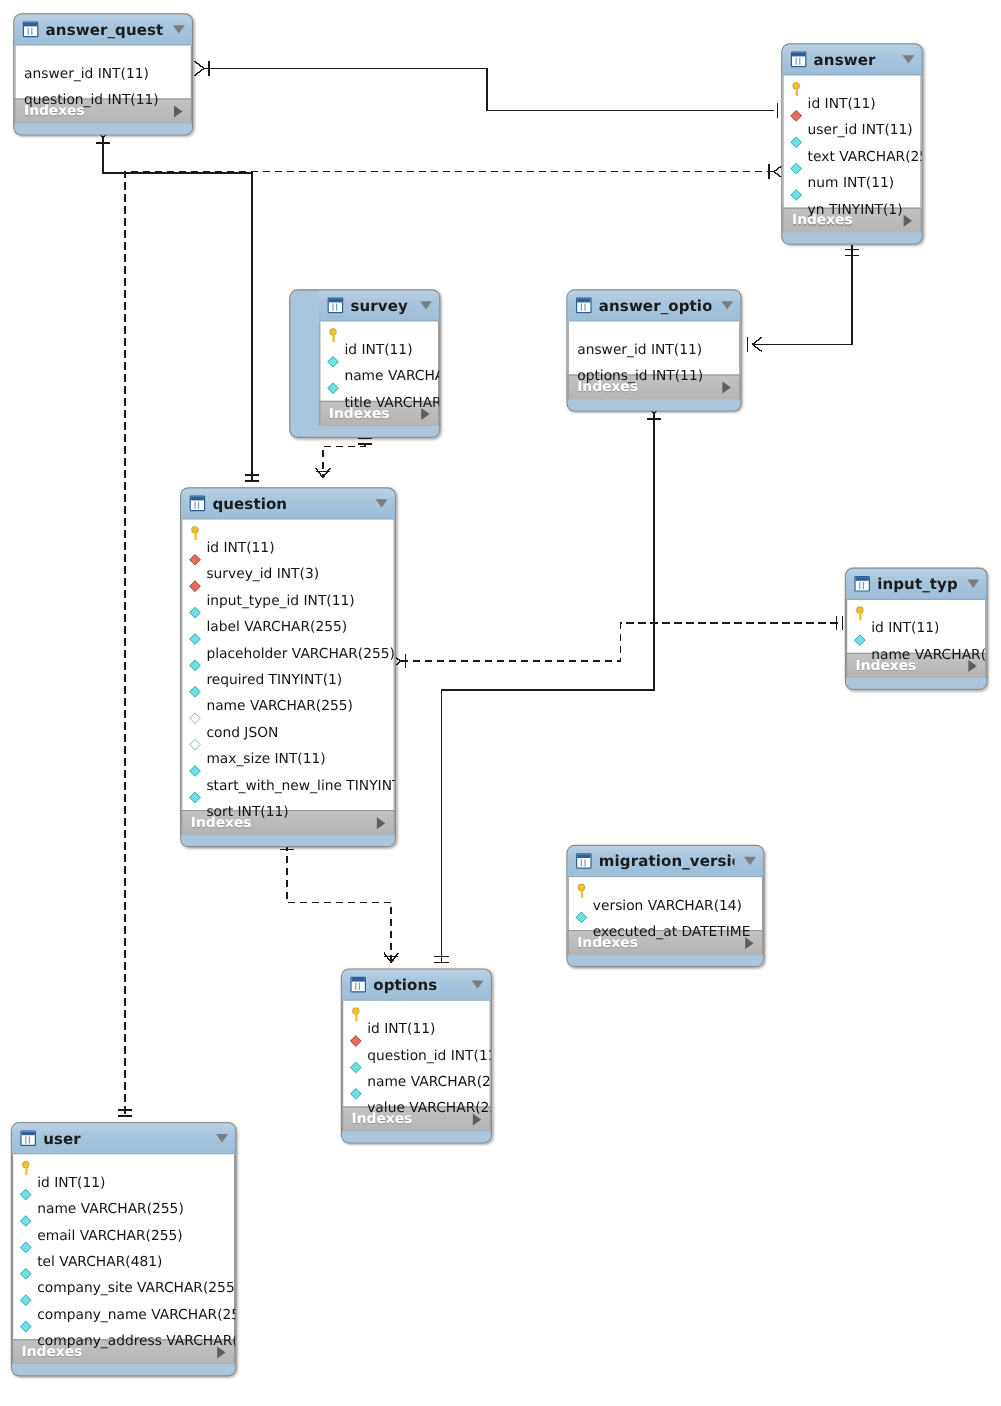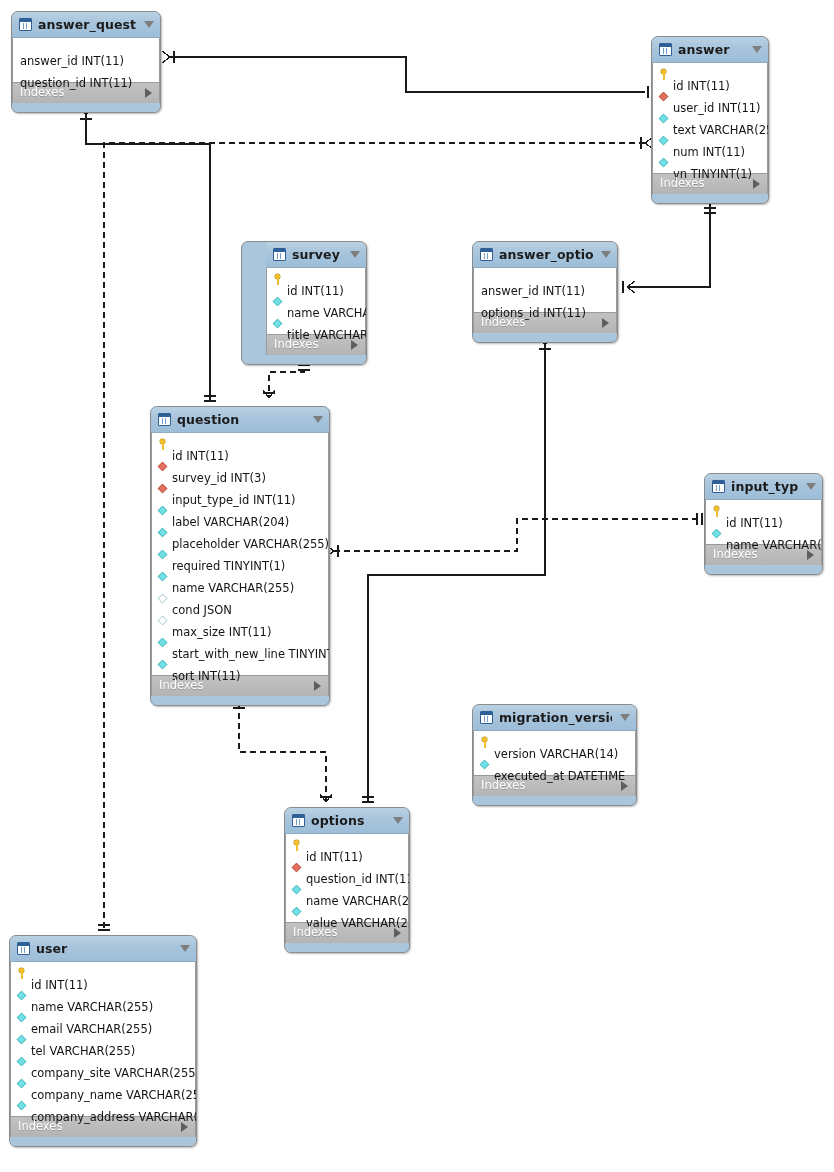--- a/index.html
+++ b/index.html
@@ -132,21 +132,21 @@
     padding:0 7px;
     background:linear-gradient(to bottom,#c2c2c2 0%,#b4b4b4 100%);
     border-top:1px solid #9a9a9a;
     border-left:1px solid #9a9a9a;
     border-right:1px solid #9a9a9a;
     box-sizing:border-box;
   }
   .idx-txt{
     flex:1 1 auto;
     font-size:11.5px;
-    font-weight:normal;
+    font-weight:bold;
     color:#ffffff;
     text-shadow:0 1px 0 rgba(0,0,0,.18);
     line-height:1;
   }
   .idx-arrow{
     width:0;height:0;
     border-top:5px solid transparent;
     border-bottom:5px solid transparent;
     border-left:7px solid #5e5e5e;
   }
@@ -369,21 +369,21 @@
           <div class="col">
             <span class="g g-dia d-fk"></span>
             <span class="col-txt">survey_id INT(3)</span>
           </div>
           <div class="col">
             <span class="g g-dia d-fk"></span>
             <span class="col-txt">input_type_id INT(11)</span>
           </div>
           <div class="col">
             <span class="g g-dia d-col"></span>
-            <span class="col-txt">label VARCHAR(204)</span>
+            <span class="col-txt">label VARCHAR(255)</span>
           </div>
           <div class="col">
             <span class="g g-dia d-col"></span>
             <span class="col-txt">placeholder VARCHAR(255)</span>
           </div>
           <div class="col">
             <span class="g g-dia d-col"></span>
             <span class="col-txt">required TINYINT(1)</span>
           </div>
           <div class="col">
@@ -501,21 +501,21 @@
           <div class="col">
             <span class="g g-dia d-col"></span>
             <span class="col-txt">name VARCHAR(255)</span>
           </div>
           <div class="col">
             <span class="g g-dia d-col"></span>
             <span class="col-txt">email VARCHAR(255)</span>
           </div>
           <div class="col">
             <span class="g g-dia d-col"></span>
-            <span class="col-txt">tel VARCHAR(255)</span>
+            <span class="col-txt">tel VARCHAR(481)</span>
           </div>
           <div class="col">
             <span class="g g-dia d-col"></span>
             <span class="col-txt">company_site VARCHAR(255)</span>
           </div>
           <div class="col">
             <span class="g g-dia d-col"></span>
             <span class="col-txt">company_name VARCHAR(255)</span>
           </div>
           <div class="col">

